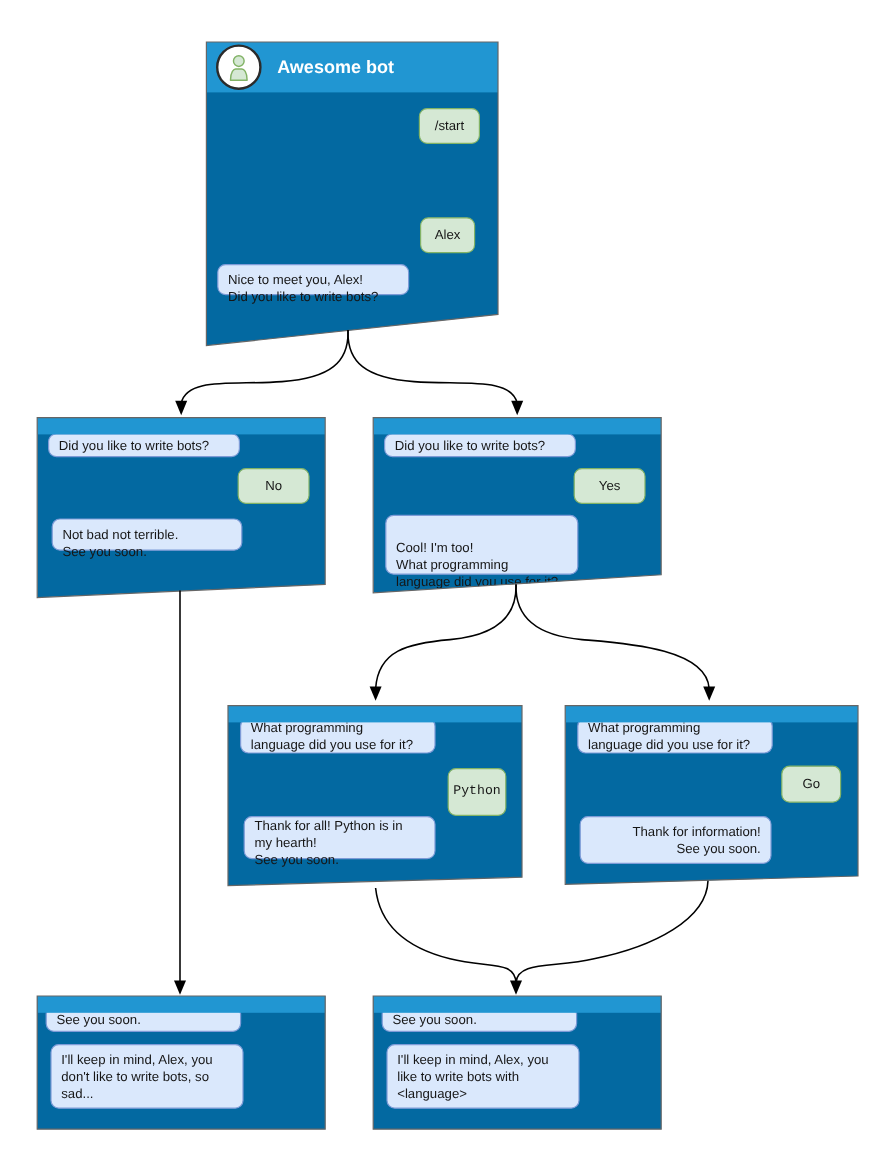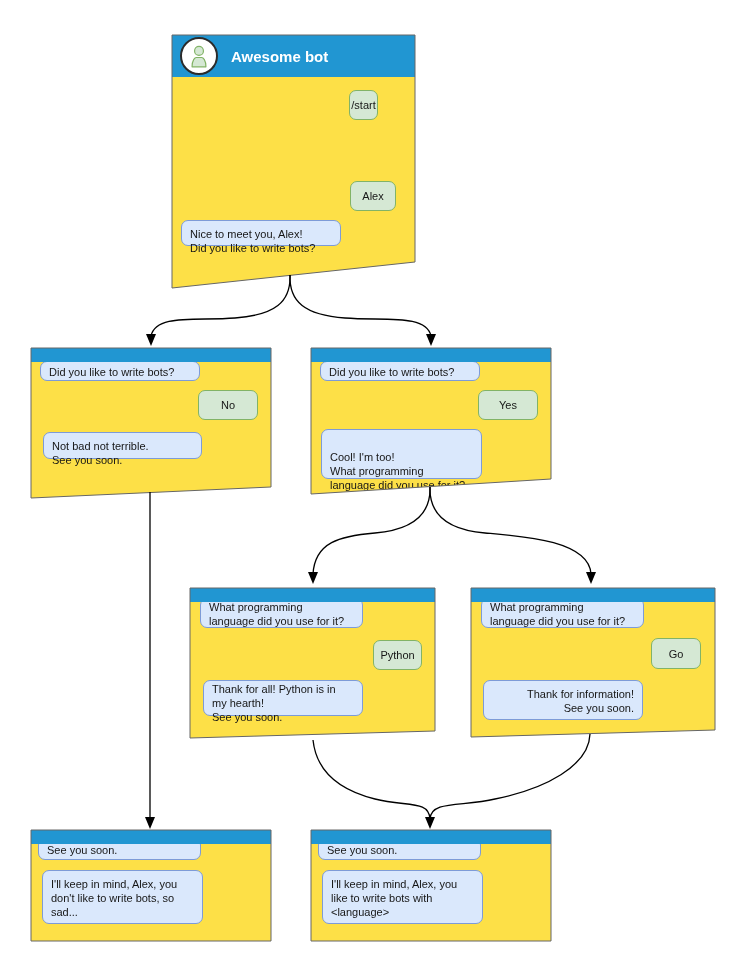--- a/index.html
+++ b/index.html
@@ -1,18 +1,18 @@
 <!DOCTYPE html>
 <html><head>
 <meta charset="utf-8">
 <style>
   html,body{margin:0;padding:0;background:#ffffff;}
   .canvas{position:relative;width:743px;height:971px;background:#ffffff;
           font-family:"Liberation Sans",sans-serif;overflow:hidden;}
-  .window{position:absolute;background:#fde047;}
+  .window{position:absolute;background:#0369a1;}
   .bar{position:absolute;left:0;top:0;width:100%;background:#2196d2;z-index:2;}
   .bar.small{height:14px;}
   .bar.main{height:42px;display:flex;align-items:center;}
   .avatar{width:38px;height:38px;margin-left:8px;border-radius:50%;background:#ffffff;
           border:2px solid #2b2b2b;box-sizing:border-box;display:flex;
           align-items:center;justify-content:center;flex:none;}
   .title{color:#ffffff;font-weight:bold;font-size:15px;margin-left:13px;}
   .bubble{position:absolute;box-sizing:border-box;border-radius:7px;
           font-size:11px;line-height:14px;color:#161616;white-space:pre-line;z-index:1;}
   .bot-b{background:#dae8fc;border:1px solid #7d9bd7;padding:6px 8px;}
@@ -29,21 +29,21 @@
               clip-path:polygon(0 0,243px 0,243px 227px,0 253px);">
     <div class="bar main">
       <div class="avatar">
         <svg viewBox="0 0 24 24" width="26" height="26">
           <circle cx="12" cy="7.3" r="4.1" fill="#d5e8d4" stroke="#82b366" stroke-width="1.1"></circle>
           <path d="M5.6 22 C5.6 15.6 8.2 13.4 9.6 13.4 L14.4 13.4 C15.8 13.4 18.4 15.6 18.4 22 Z" fill="#d5e8d4" stroke="#82b366" stroke-width="1.1" stroke-linejoin="round"></path>
         </svg>
       </div>
       <span class="title">Awesome bot</span>
     </div>
-    <div class="bubble user-b" style="left:177px;top:55px;width:29px;height:30px;">/start</div>
+    <div class="bubble user-b" style="left:177px;top:55px;width:51px;height:30px;">/start</div>
     <div class="bubble user-b" style="left:178px;top:146px;width:46px;height:30px;">Alex</div>
     <div class="bubble bot-b" style="left:9px;top:185px;width:160px;height:26px;">Nice to meet you, Alex!
 Did you like to write bots?</div>
   </div>
 
   <div class="window" style="left:31px;top:348px;width:240px;height:150px;
               clip-path:polygon(0 0,240px 0,240px 139px,0 150px);">
     <div class="bar small"></div>
     <div class="bubble bot-b" style="left:9px;top:13px;width:160px;height:20px;padding:3px 8px;">Did you like to write bots?</div>
     <div class="bubble user-b" style="left:167px;top:42px;width:60px;height:30px;">No</div>
@@ -59,21 +59,21 @@
     <div class="bubble bot-b" style="left:10px;top:81px;width:161px;height:50px;padding:20px 8px;">Cool! I'm too!
 What programming
 language did you use for it?</div>
   </div>
 
   <div class="window" style="left:190px;top:588px;width:245px;height:150px;
               clip-path:polygon(0 0,245px 0,245px 143px,0 150px);">
     <div class="bar small"></div>
     <div class="bubble bot-b" style="left:10px;top:10px;width:163px;height:30px;padding:1px 8px;">What programming
 language did you use for it?</div>
-    <div class="bubble user-b" style="left:183px;top:52px;width:49px;height:30px;">Python</div>
+    <div class="bubble user-b" style="left:183px;top:52px;width:49px;height:40px;font-family:Liberation Mono, monospace;">Python</div>
     <div class="bubble bot-b" style="left:13px;top:92px;width:160px;height:36px;padding:1px 8px;">Thank for all! Python is in
 my hearth!
 See you soon.</div>
   </div>
 
   <div class="window" style="left:471px;top:588px;width:244px;height:149px;
               clip-path:polygon(0 0,244px 0,244px 142px,0 149px);">
     <div class="bar small"></div>
     <div class="bubble bot-b" style="left:10px;top:10px;width:163px;height:30px;padding:1px 8px;">What programming
 language did you use for it?</div>

